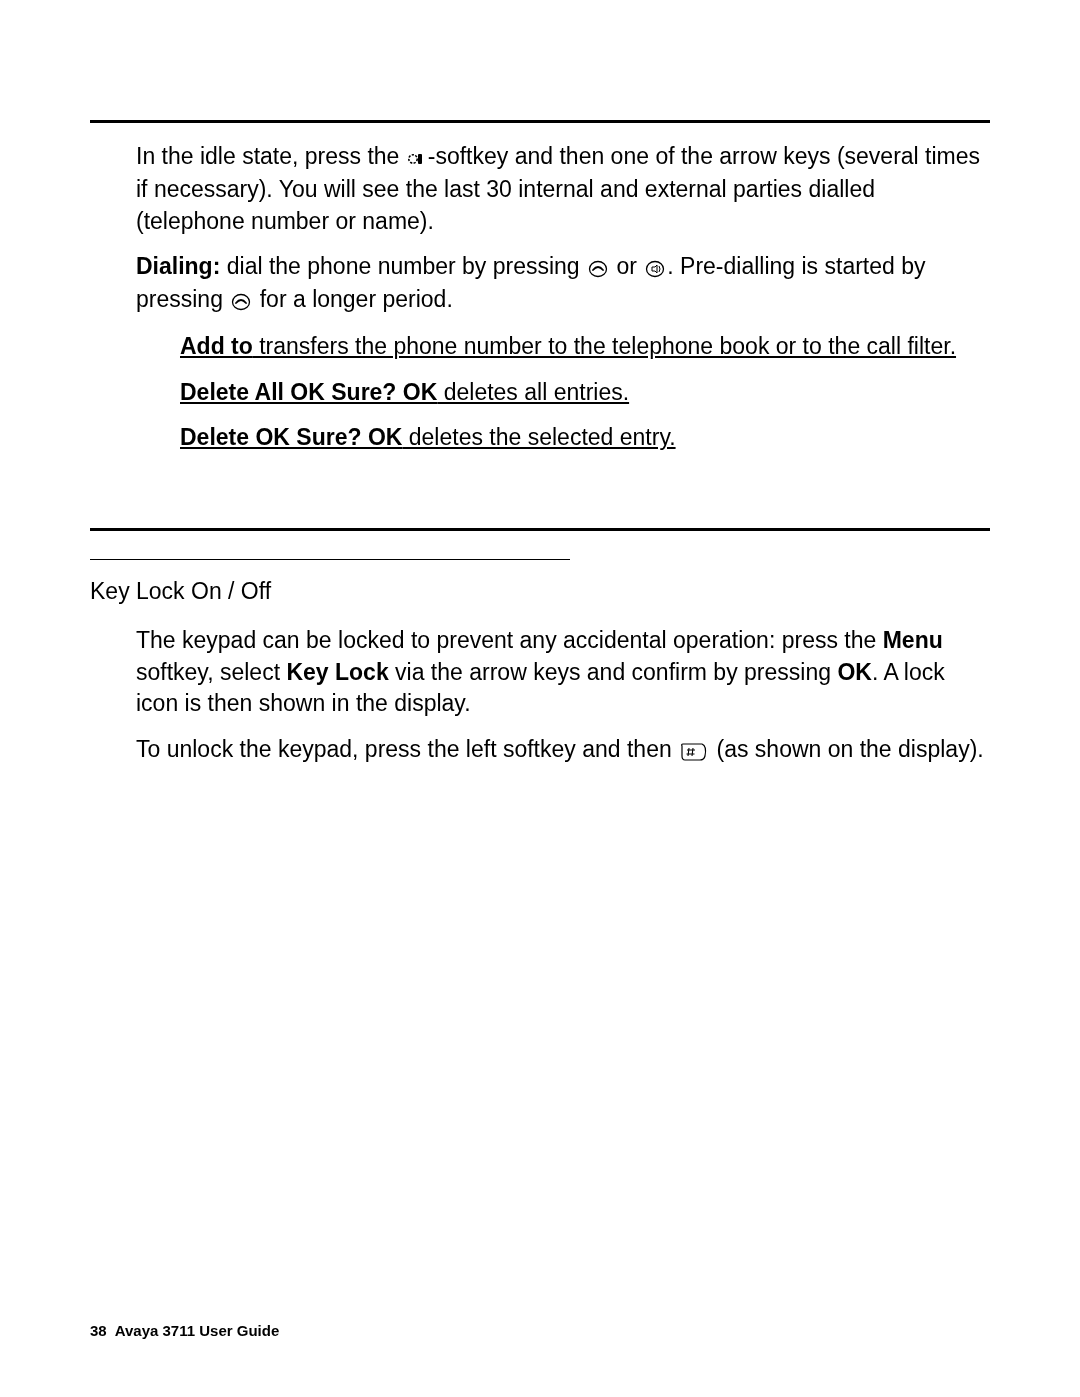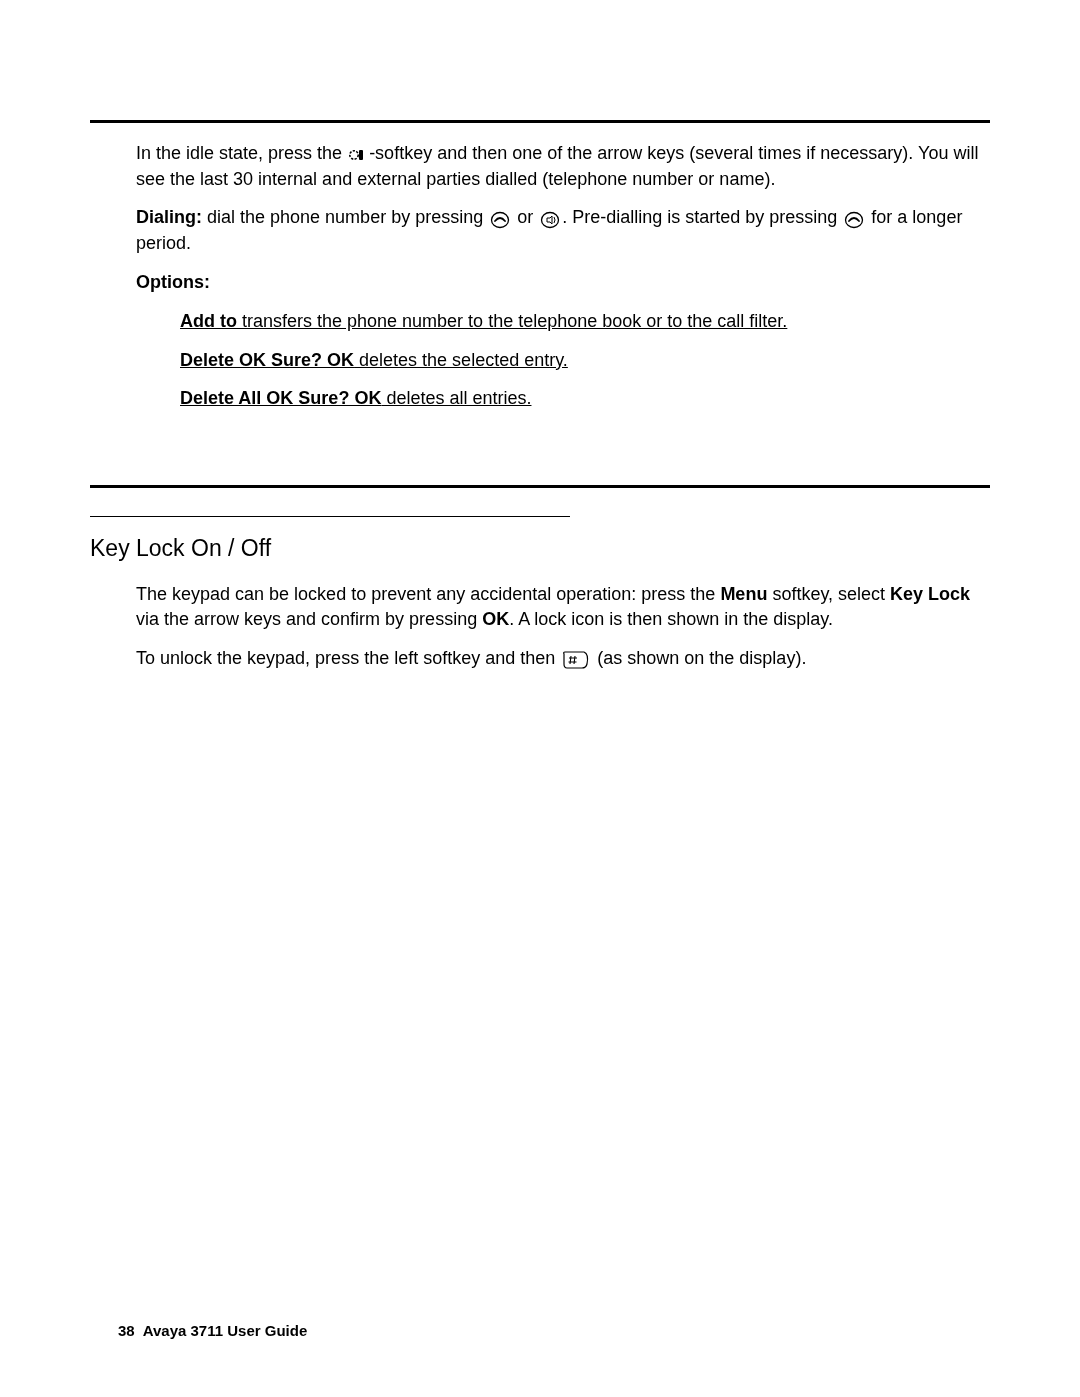--- a/index.html
+++ b/index.html
@@ -29,21 +29,21 @@
       font-weight: bold;
       margin: 0 0 22px 0;
     }
     h2 {
       font-size: 23px;
       font-weight: normal;
       margin: 0 0 20px 0;
     }
     .body-block {
       margin-left: 46px;
-      font-size: 18px;
+      font-size: 23px;
       line-height: 1.38;
     }
     .body-block p {
       margin: 0 0 14px 0;
     }
     .options-list {
       margin-left: 44px;
     }
     .options-list p {
       margin: 0 0 14px 0;
@@ -57,21 +57,20 @@
     }
     .footer {
       position: absolute;
       bottom: 58px;
       left: 90px;
       font-size: 15px;
     }
     .footer .pnum {
       font-weight: bold;
       margin-right: 8px;
-      margin-left: 28px;
     }
     .footer .ptitle {
       font-weight: bold;
     }
     .icon {
       display: inline-block;
       vertical-align: middle;
       margin: 0 2px;
     }
     svg {
@@ -100,28 +99,25 @@
           </svg></span><span> or </span><span class="icon"><svg width="20" height="18" viewBox="0 0 20 18">
             <ellipse cx="10" cy="9" rx="8.5" ry="7.5" fill="none" stroke="#000" stroke-width="1.3"></ellipse>
             <path d="M7 7 h3 l2 -2 v8 l-2 -2 h-3 z" fill="none" stroke="#000" stroke-width="1"></path>
             <path d="M14 6 q2 3 0 6" fill="none" stroke="#000" stroke-width="1"></path>
           </svg></span><span>. Pre-dialling is started by pressing </span><span class="icon"><svg width="20" height="18" viewBox="0 0 20 18">
             <ellipse cx="10" cy="9" rx="8.5" ry="7.5" fill="none" stroke="#000" stroke-width="1.3"></ellipse>
             <path d="M5 10 Q10 4 15 10" fill="none" stroke="#000" stroke-width="1.8" stroke-linecap="round"></path>
           </svg></span><span> for a longer period.</span>
     </p>
 
-    <p>
-      <span class="bold">Options:</span>
-    </p>
 
     <div class="options-list">
       <p><span class="bold">Add to</span><span> transfers the phone number to the telephone book or to the call filter.</span></p>
+      <p><span class="bold">Delete All OK Sure? OK</span><span> deletes all entries.</span></p>
       <p><span class="bold">Delete OK Sure? OK</span><span> deletes the selected entry.</span></p>
-      <p><span class="bold">Delete All OK Sure? OK</span><span> deletes all entries.</span></p>
     </div>
   </div>
 
   <div class="section-gap"></div>
 
   <div class="rule"></div>
 
   <div class="thin-rule"></div>
   <h2>Key Lock On / Off</h2>
 

